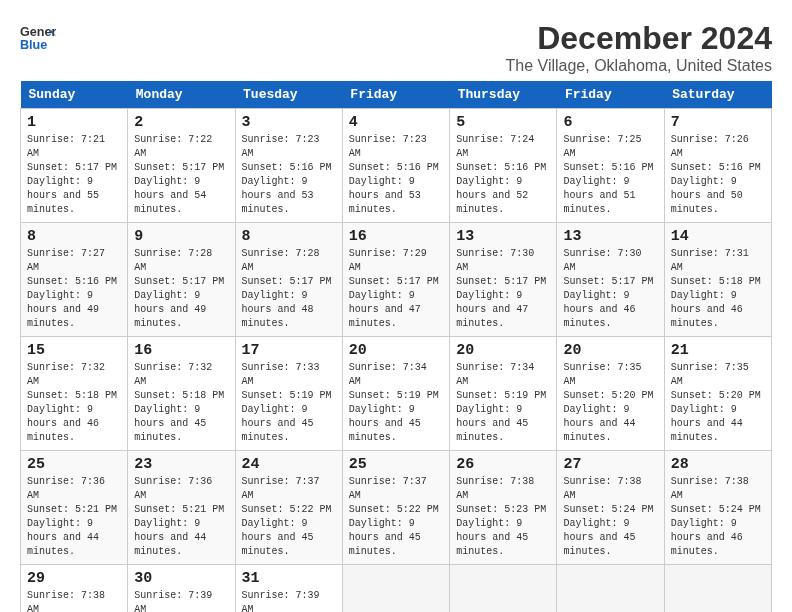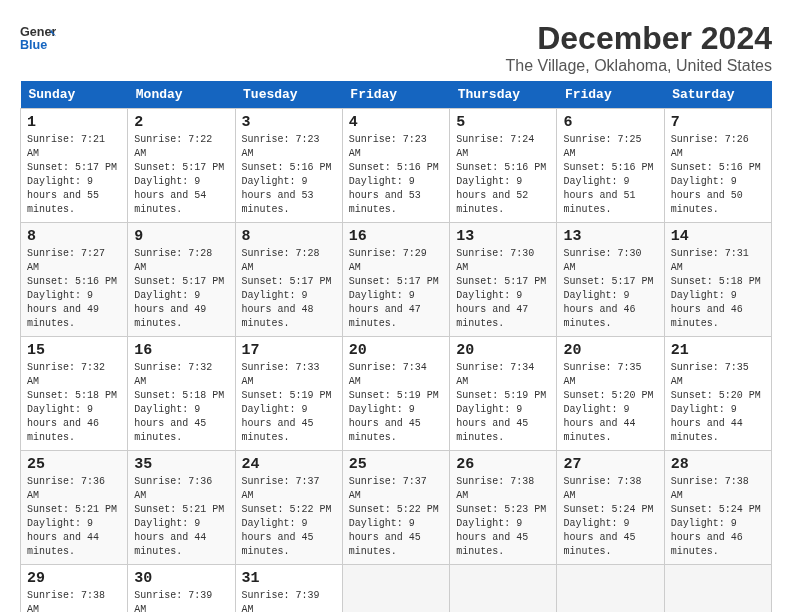--- a/index.html
+++ b/index.html
@@ -196,21 +196,21 @@
           <div class="day-number">21</div>
           <div class="day-info">Sunrise: 7:35 AM<br>Sunset: 5:20 PM<br>Daylight: 9 hours and 44 minutes.</div>
         </td>
       </tr>
       <tr>
         <td>
           <div class="day-number">25</div>
           <div class="day-info">Sunrise: 7:36 AM<br>Sunset: 5:21 PM<br>Daylight: 9 hours and 44 minutes.</div>
         </td>
         <td>
-          <div class="day-number">35</div>
+          <div class="day-number">23</div>
           <div class="day-info">Sunrise: 7:36 AM<br>Sunset: 5:21 PM<br>Daylight: 9 hours and 44 minutes.</div>
         </td>
         <td>
           <div class="day-number">24</div>
           <div class="day-info">Sunrise: 7:37 AM<br>Sunset: 5:22 PM<br>Daylight: 9 hours and 45 minutes.</div>
         </td>
         <td>
           <div class="day-number">25</div>
           <div class="day-info">Sunrise: 7:37 AM<br>Sunset: 5:22 PM<br>Daylight: 9 hours and 45 minutes.</div>
         </td>

